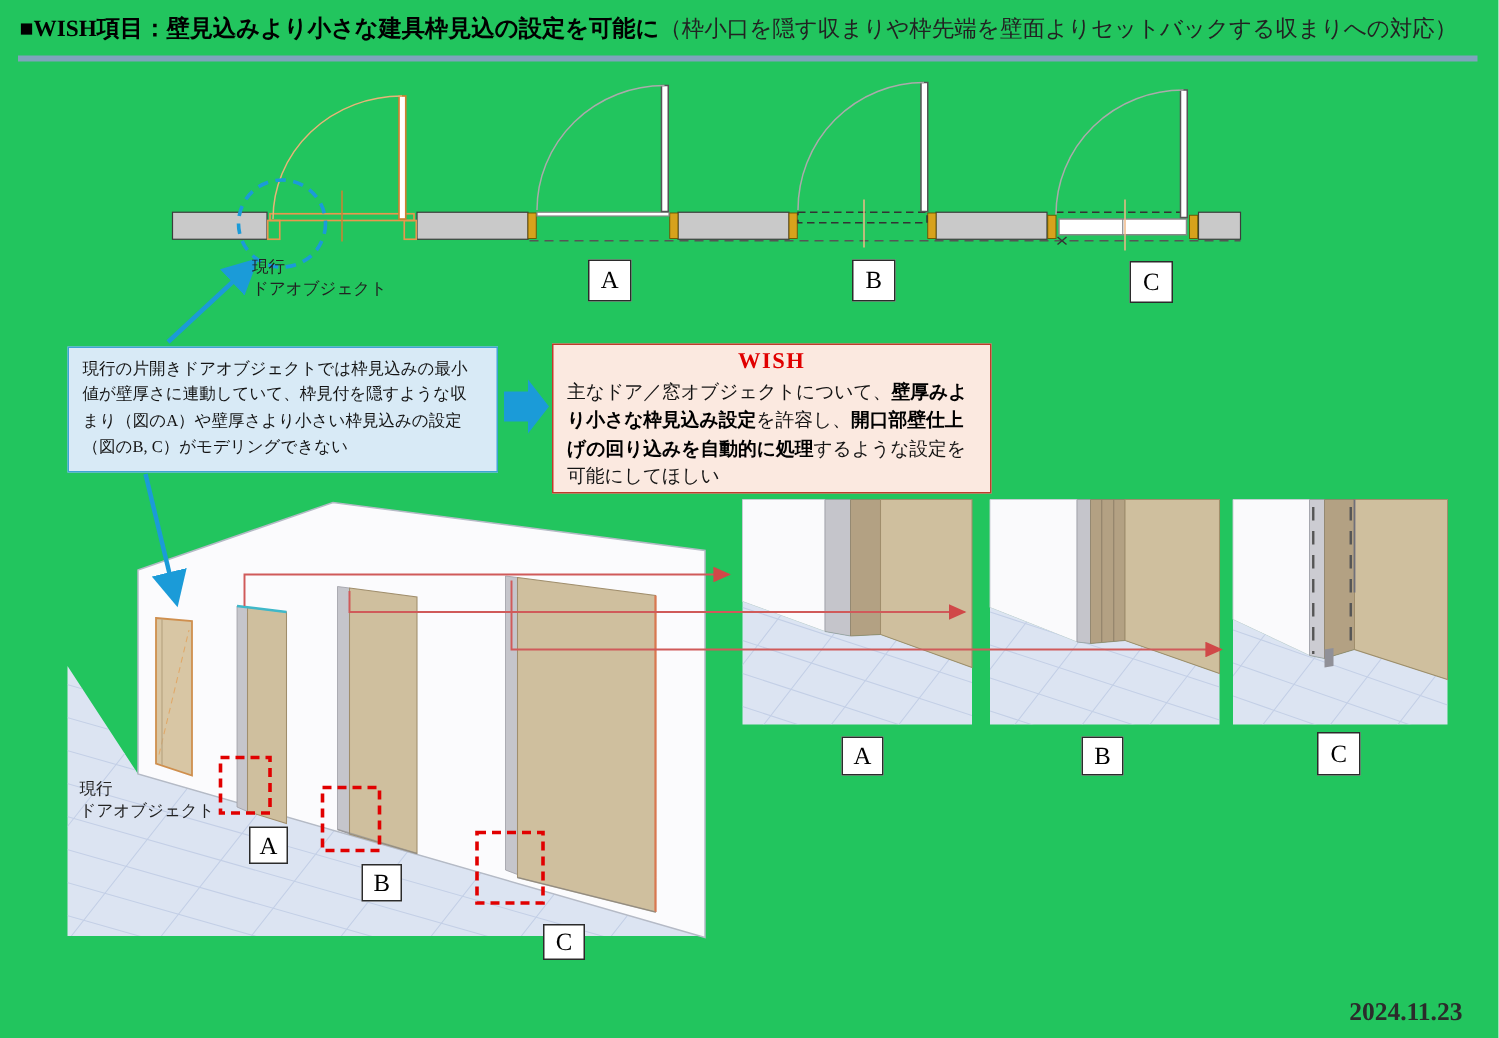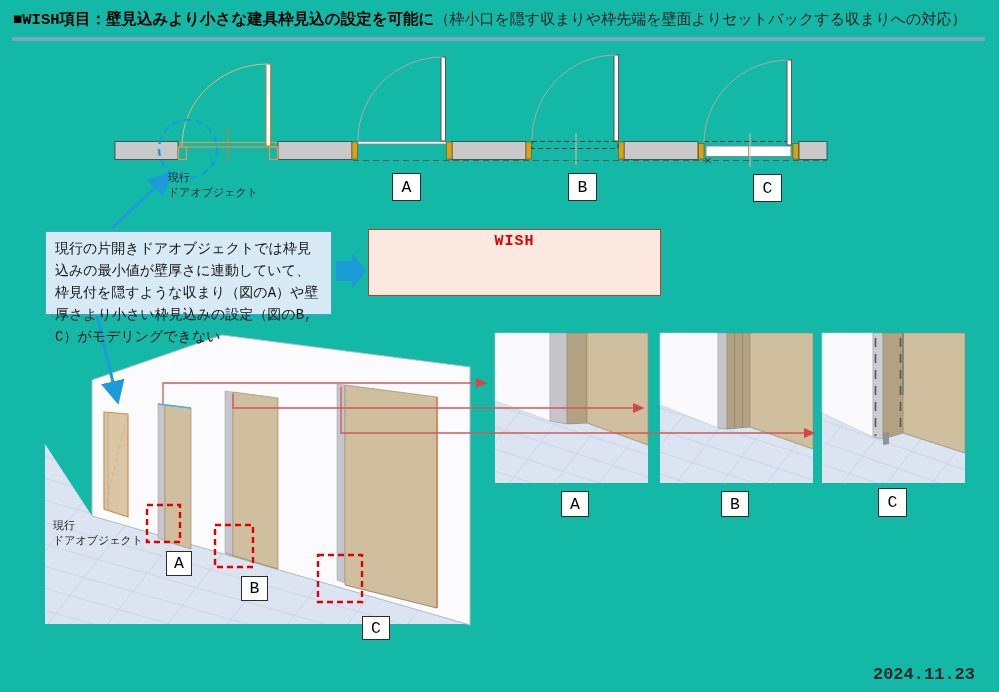--- a/index.html
+++ b/index.html
@@ -1,29 +1,29 @@
 <!DOCTYPE html>
 <html style="--accent: #1B9BD8; --red: #E10000; --leader: #D05A5A; --gold: #D7A21C; --orange: #E8974E; --tan: #CFBF9E; --floor: #DCE4F2; --wallgray: #C9C9C9; --rule: #7FA4BC; --calloutbg: #D8EAF6; --calloutborder: #3FA3D5; --wishbg: #FBE9E0; --wishborder: #C03A2B; --wishtitle: #E00000;"><head>
 <meta charset="utf-8">
 <style>
   html,body{margin:0;padding:0;background:#fff;}
-  .canvas{position:relative;width:999px;height:692px;background:#14b8a6;overflow:hidden;
-          font-family:Liberation Mono, monospace;color:#111;}
+  .canvas{position:relative;width:999px;height:692px;background:#22c55e;overflow:hidden;
+          font-family:Liberation Serif, serif;color:#111;}
   .title{position:absolute;left:13px;top:9px;width:980px;white-space:nowrap;}
   .t-main{font-size:15.5px;font-weight:bold;color:#000;}
   .t-sub{font-size:15px;font-weight:normal;color:#222;}
   .rule{position:absolute;left:12px;top:37px;width:973px;height:4px;background:var(--rule);}
   svg.bg{position:absolute;left:0;top:0;}
   .tag{position:absolute;background:#fff;border:1.4px solid #2b2b2b;display:flex;
        align-items:center;justify-content:center;font-size:16.5px;color:#000;}
   .jplabel{position:absolute;text-align:left;font-size:11px;line-height:1.35;color:#222;}
   .callout{position:absolute;left:45px;top:231px;width:287px;height:84px;box-sizing:border-box;
            background:var(--calloutbg);border:1.6px solid var(--calloutborder);
-           padding:6px 9px;font-size:14px;line-height:1.58;color:#141414;}
-  .wishbox{position:absolute;left:368px;top:229px;width:293px;height:67px;box-sizing:border-box;
+           padding:6px 9px;font-size:11px;line-height:1.58;color:#141414;}
+  .wishbox{position:absolute;left:368px;top:229px;width:293px;height:100px;box-sizing:border-box;
            background:var(--wishbg);border:1.8px solid var(--wishborder);padding:2px 9px 12px;}
   .wishtitle{text-align:center;font-size:15px;font-weight:bold;color:var(--wishtitle);
              letter-spacing:1px;margin:1px 0 2px;}
   .wishbody{font-size:12.5px;line-height:1.5;color:#141414;}
   .wishbody b{color:#000;}
   .date{position:absolute;right:24px;top:665px;font-size:17px;font-weight:bold;color:#2b2b2b;}
   
   .st-wall{fill:var(--wallgray);stroke:#3c3c3c;stroke-width:.8;}
   .st-gold{fill:var(--gold);stroke:#6b5200;stroke-width:.6;}
   .arc{stroke:#ababab;fill:none;stroke-width:1;}
@@ -221,20 +221,21 @@
   <div class="tag" style="left:392px;top:173px;width:27px;height:26px;">A</div>
   <div class="tag" style="left:568px;top:173px;width:27px;height:26px;">B</div>
   <div class="tag" style="left:753px;top:174px;width:27px;height:26px;">C</div>
 
   <div class="callout">
     <span>現行の片開きドアオブジェクトでは枠見込みの最小値が壁厚さに連動していて、枠見付を隠すような収まり（図のA）や壁厚さより小さい枠見込みの設定（図のB, C）がモデリングできない</span>
   </div>
 
   <div class="wishbox">
     <div class="wishtitle">WISH</div>
+    <div class="wishbody"><span>主なドア／窓オブジェクトについて、</span><b>壁厚みより小さな枠見込み設定</b><span>を許容し、</span><b>開口部壁仕上げの回り込みを自動的に処理</b><span>するような設定を可能にしてほしい</span></div>
   </div>
 
   <div class="jplabel" style="left:53px;top:519px;width:100px;">
     <div>現行</div>
     <div>ドアオブジェクト</div>
   </div>
 
   <div class="tag" style="left:166px;top:551px;width:24px;height:23px;">A</div>
   <div class="tag" style="left:241px;top:576px;width:25px;height:23px;">B</div>
   <div class="tag" style="left:362px;top:616px;width:26px;height:22px;">C</div>

